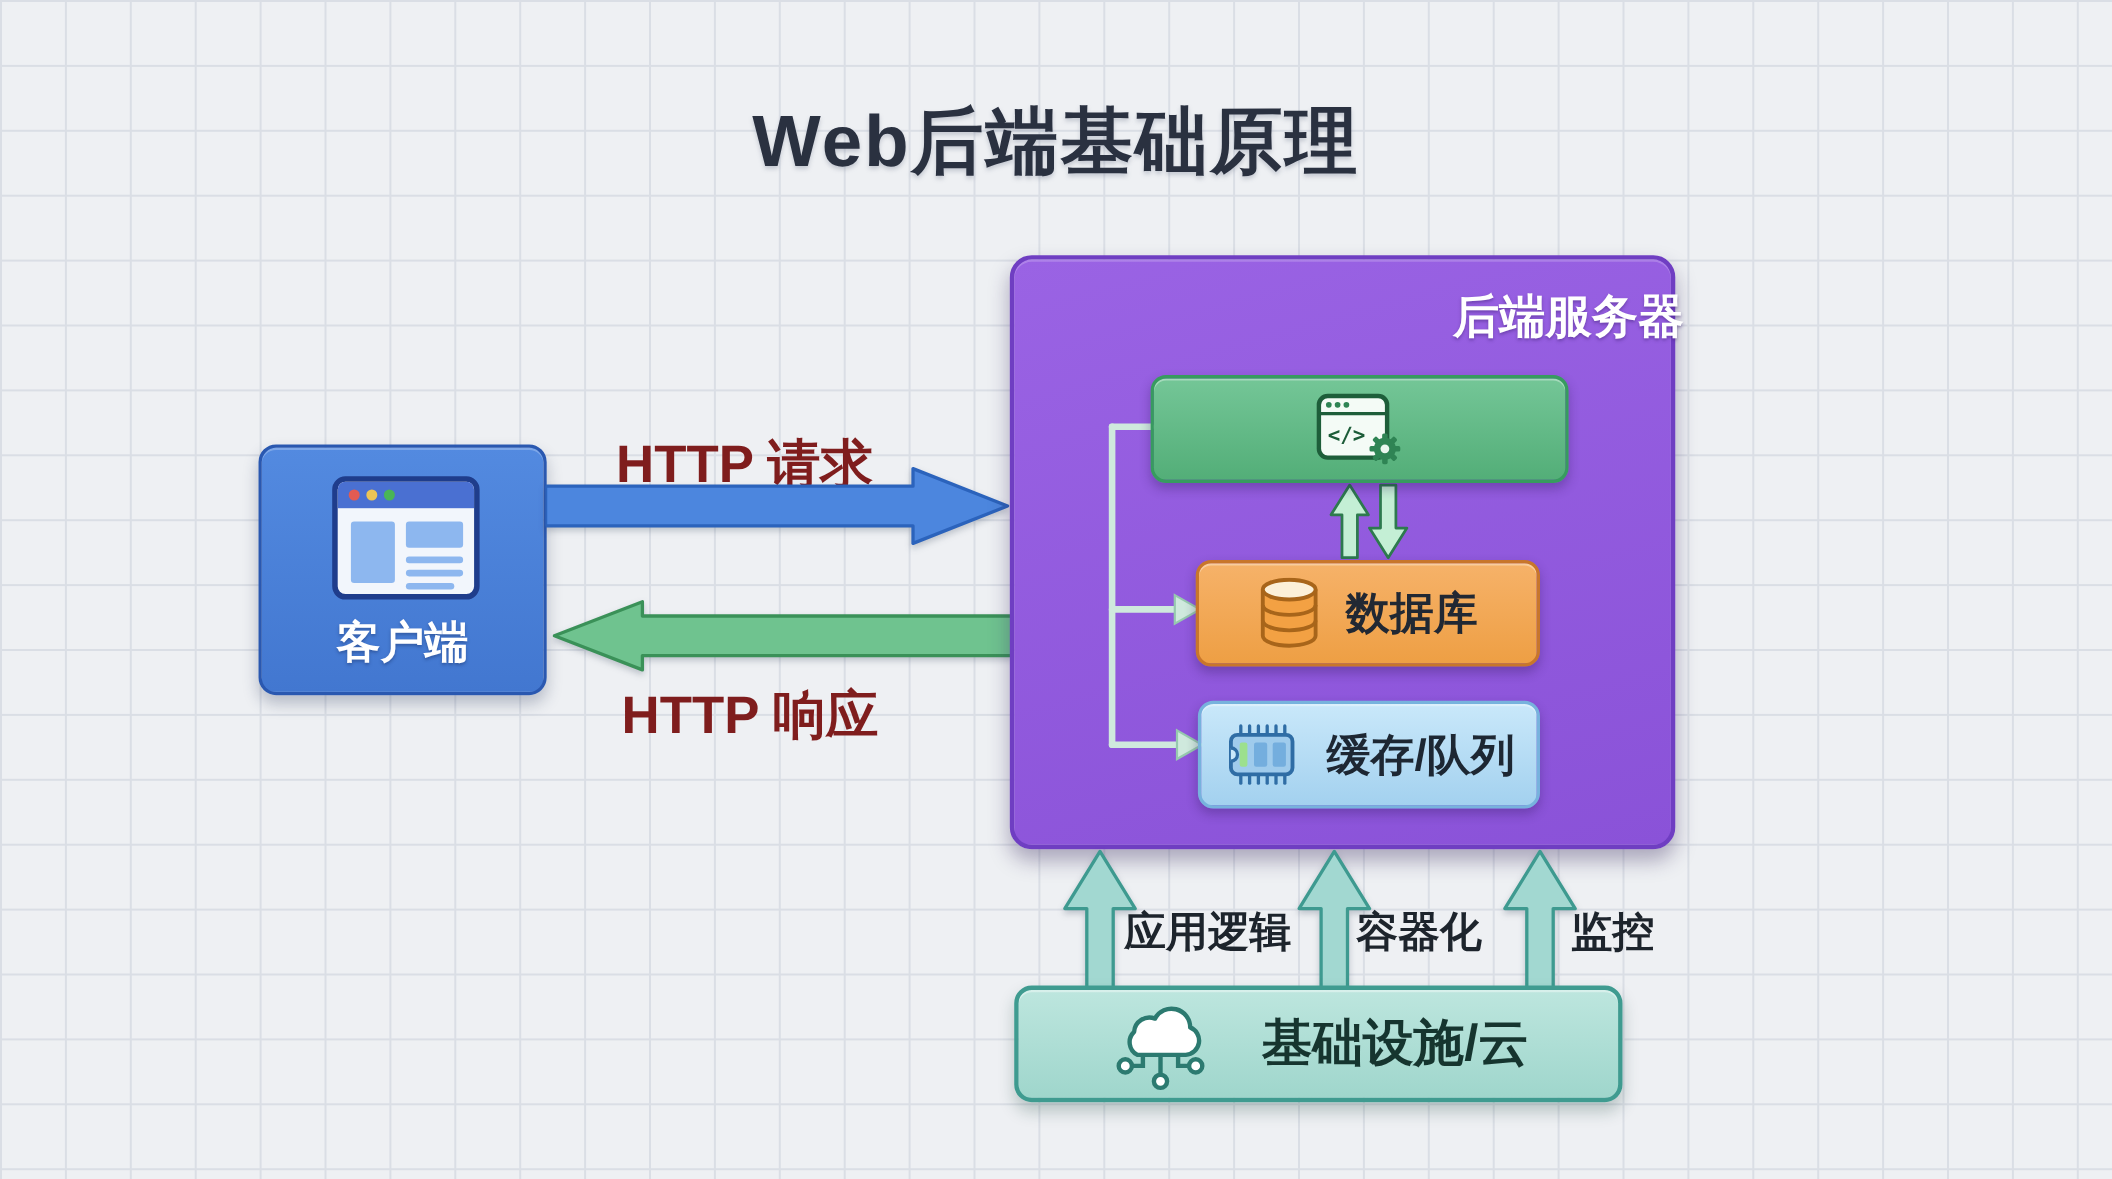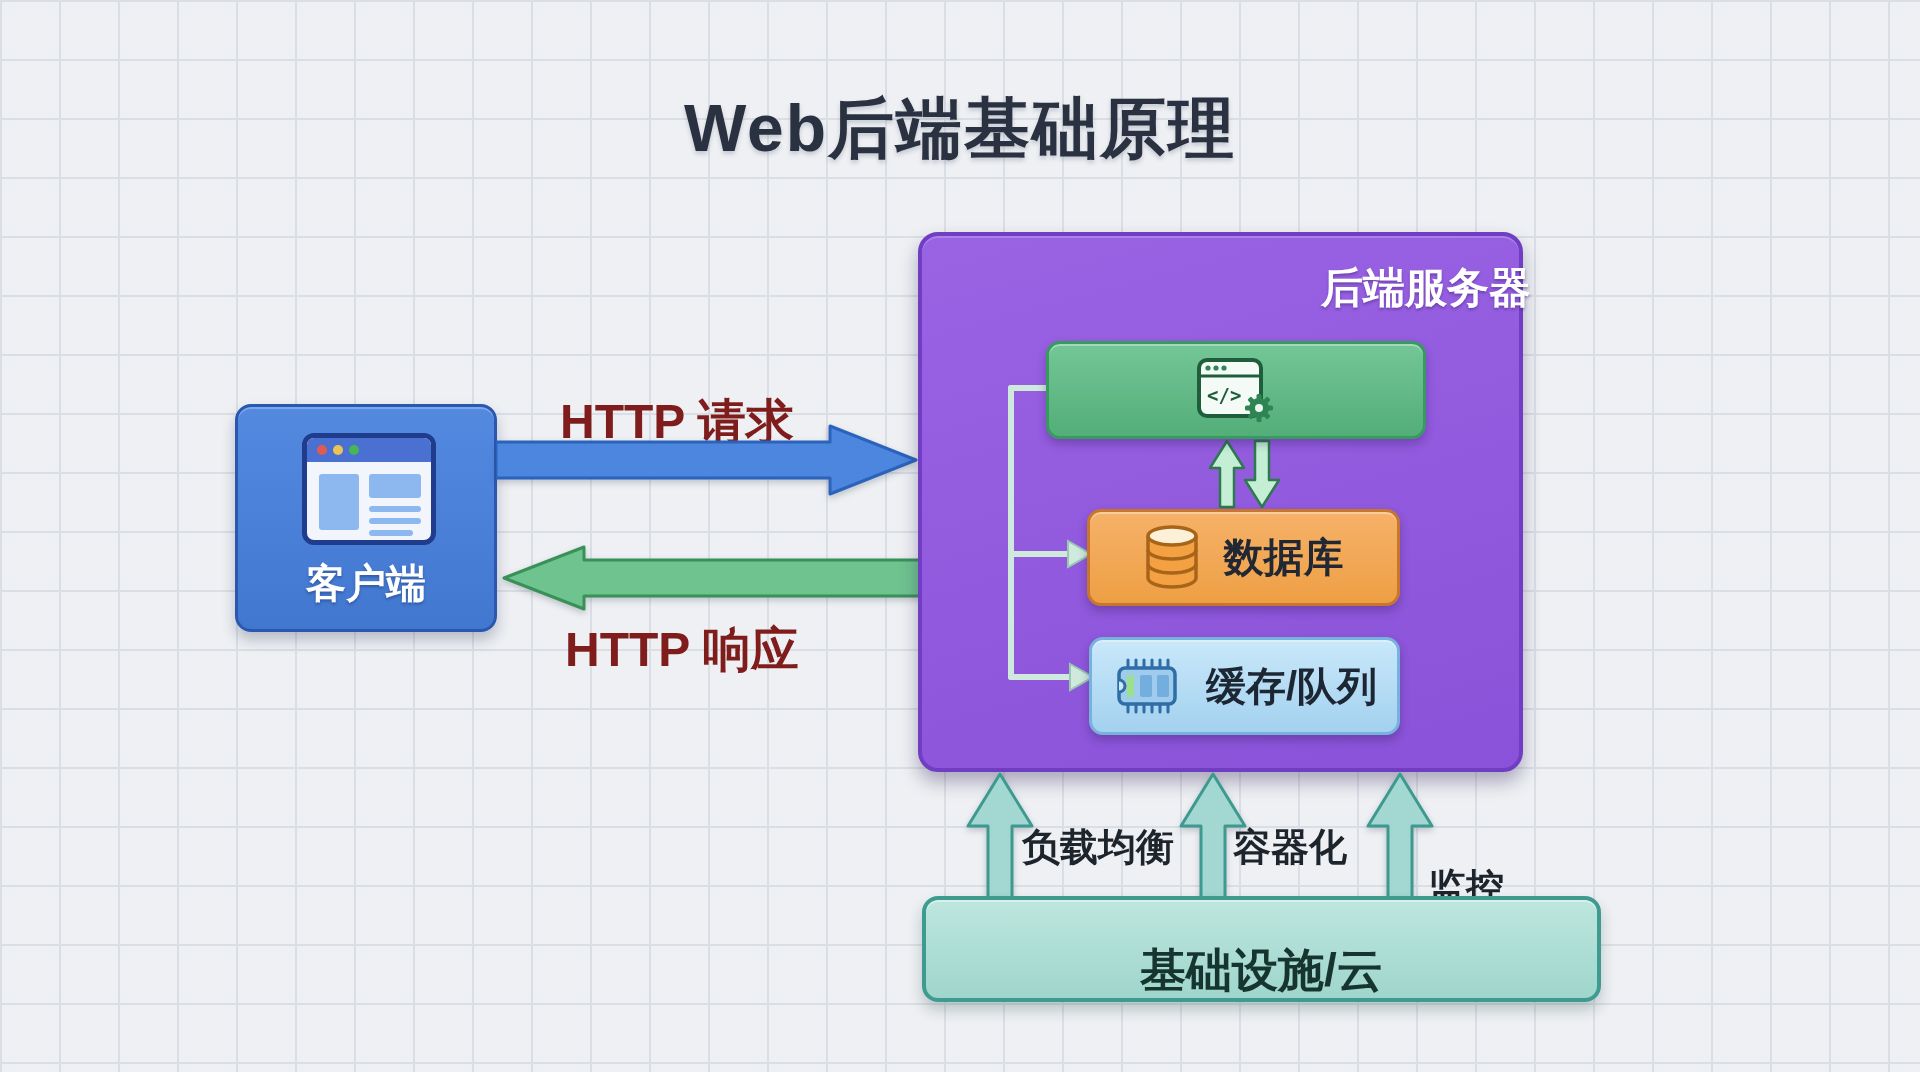--- a/index.html
+++ b/index.html
@@ -66,26 +66,25 @@
   }
   .comp-api   { left:124px; top:105px; width:380px; height:98px;
                 background:linear-gradient(180deg,#74c697,#53ae78); border:3px solid #379b5f; }
   .comp-db    { left:165px; top:273px; width:313px; height:97px;
                 background:linear-gradient(180deg,#f6b269,#ee9f44); border:3px solid #c8762b; color:#212833; }
   .comp-cache { left:167px; top:401px; width:311px; height:98px;
                 background:linear-gradient(180deg,#c9e8fa,#a3d1ef); border:3px solid #77b2dd; color:#1d2733; }
   .overlay-svg { position:absolute; left:0; top:0; }
   
   .infra-box {
-    position:absolute; left:922px; top:896px; width:679px; height:106px;
+    position:absolute; left:922px; top:896px; width:553px; height:106px;
     background:linear-gradient(180deg,#bde6de,#9fd6cc);
     border:4px solid #3f9b90; border-radius:16px;
     display:flex; align-items:center; justify-content:center; gap:44px;
     box-shadow:0 8px 14px rgba(30,70,65,.25), inset 0 2px 0 rgba(255,255,255,.4);
-    flex-direction:column;
   }
   .infra-label { font-size:46px; font-weight:bold; color:#16352f; }
   .support-label { position:absolute; font-size:38px; font-weight:bold; color:#1d242c; white-space:nowrap; }
   .arrow-shadow { filter:drop-shadow(0 3px 3px rgba(40,55,80,.25)); }
 </style>
 </head>
 <body>
 
 <div class="title">Web后端基础原理</div>
 
@@ -199,23 +198,23 @@
 <svg class="abs arrow-shadow" style="left:965px; top:772px;" width="70" height="126" viewBox="0 0 70 126">
   <polygon points="35,2 67,54 47,54 47,126 23,126 23,54 3,54" fill="#a2d8d1" stroke="#3e9a90" stroke-width="3" stroke-linejoin="round"></polygon>
 </svg>
 <svg class="abs arrow-shadow" style="left:1178px; top:772px;" width="70" height="126" viewBox="0 0 70 126">
   <polygon points="35,2 67,54 47,54 47,126 23,126 23,54 3,54" fill="#a2d8d1" stroke="#3e9a90" stroke-width="3" stroke-linejoin="round"></polygon>
 </svg>
 <svg class="abs arrow-shadow" style="left:1365px; top:772px;" width="70" height="126" viewBox="0 0 70 126">
   <polygon points="35,2 67,54 47,54 47,126 23,126 23,54 3,54" fill="#a2d8d1" stroke="#3e9a90" stroke-width="3" stroke-linejoin="round"></polygon>
 </svg>
 
-<div class="support-label" style="left:1022px; top:822px;">负载均衡</div>
+<div class="support-label" style="left:1022px; top:822px;">应用逻辑</div>
 <div class="support-label" style="left:1233px; top:822px;">容器化</div>
-<div class="support-label" style="left:1428px; top:822px;margin-top:40px;">监控</div>
+<div class="support-label" style="left:1428px; top:822px;">监控</div>
 
 <div class="infra-box">
   <svg width="96" height="92" viewBox="0 0 96 92">
     <path d="M27 56 h44 a13 13 0 0 0 4 -25 a17 17 0 0 0 -32 -8 a14 14 0 0 0 -19 12 a13 13 0 0 0 3 21 z" fill="#ffffff" stroke="#2c7a70" stroke-width="4" stroke-linejoin="round"></path>
     <g stroke="#2c7a70" stroke-width="4" fill="none" stroke-linecap="round">
       <path d="M32 58 v8 h-10"></path>
       <path d="M48 58 v16"></path>
       <path d="M64 58 v8 h10"></path>
     </g>
     <circle cx="16" cy="66" r="6" fill="#ffffff" stroke="#2c7a70" stroke-width="4"></circle>

